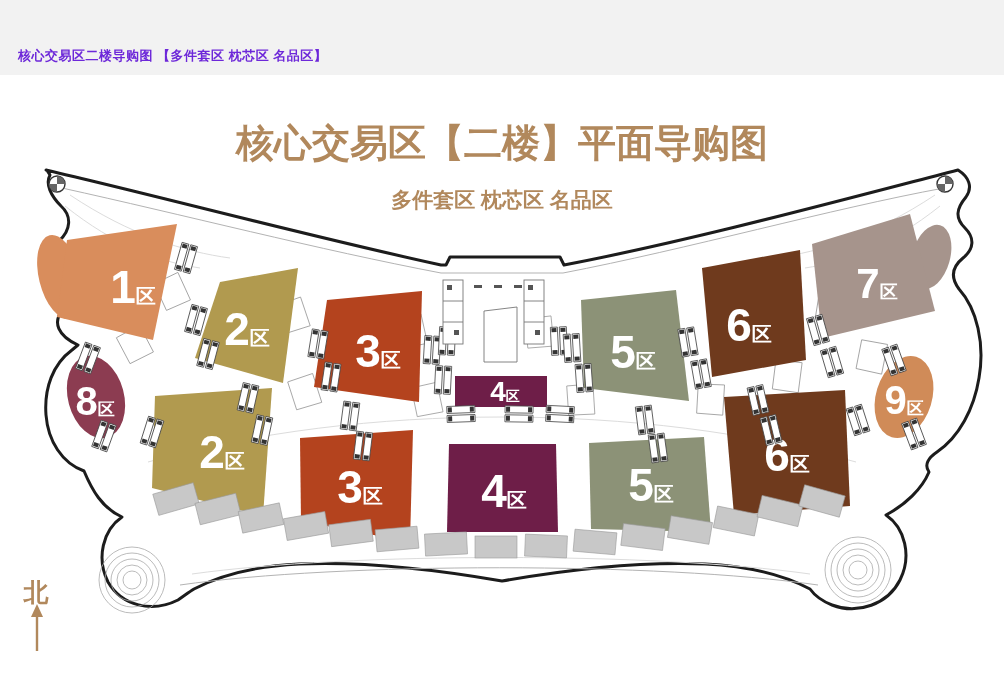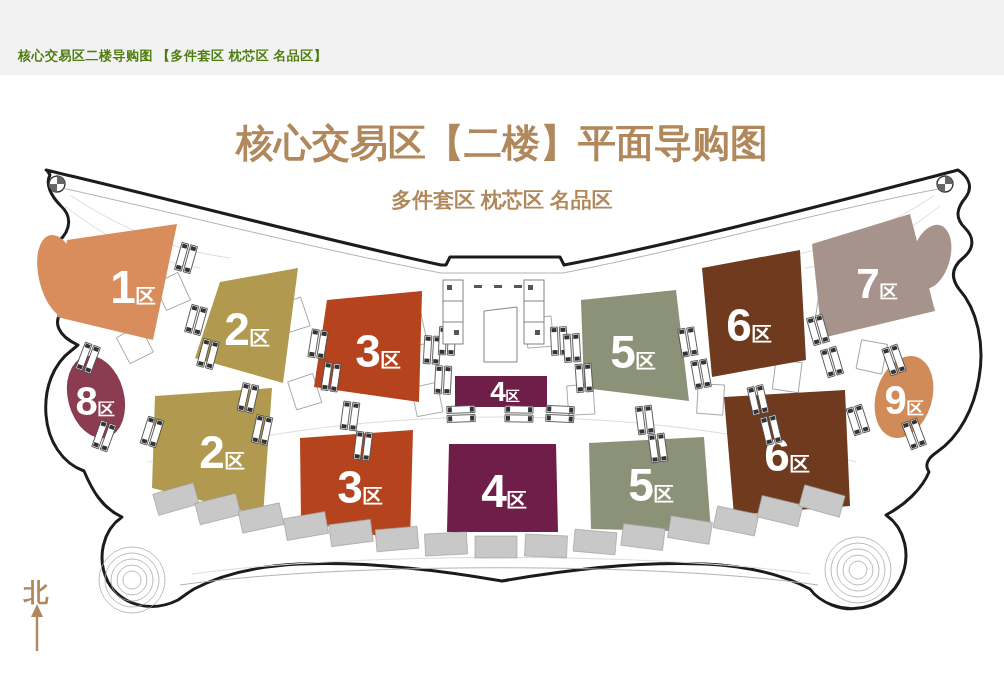--- a/index.html
+++ b/index.html
@@ -6,21 +6,21 @@
   body{
     width:1004px;height:677px;position:relative;overflow:hidden;
     background:#ffffff;
     font-family:"Liberation Sans","DejaVu Sans",sans-serif;
   }
   .topbar{
     position:absolute;top:0;left:0;width:1004px;height:75px;
     background:#f2f2f2;box-sizing:border-box;
     display:flex;align-items:flex-end;padding:0 0 10px 18px;z-index:2;
   }
-  .topbar span{font-size:13px;font-weight:bold;color:#4d7c0f;letter-spacing:.5px;}
+  .topbar span{font-size:13px;font-weight:bold;color:#6d28d9;letter-spacing:.5px;}
   svg.plan{position:absolute;top:0;left:0;z-index:1;}
   .title{font-size:38px;font-weight:bold;text-anchor:middle;}
   .subtitle{font-size:21px;font-weight:bold;text-anchor:middle;}
   .north{font-size:25px;font-weight:bold;text-anchor:middle;}
   .zl{fill:#ffffff;font-weight:bold;text-anchor:middle;}
   .n46{font-size:46px;} .s20{font-size:20px;}
   .n42{font-size:42px;} .s18{font-size:18px;}
   .n40{font-size:40px;} .s17{font-size:17px;}
   .n28{font-size:28px;} .s14{font-size:14px;}
   .outline{fill:#ffffff;stroke:#1c1c1c;stroke-width:3;stroke-linejoin:round;}

